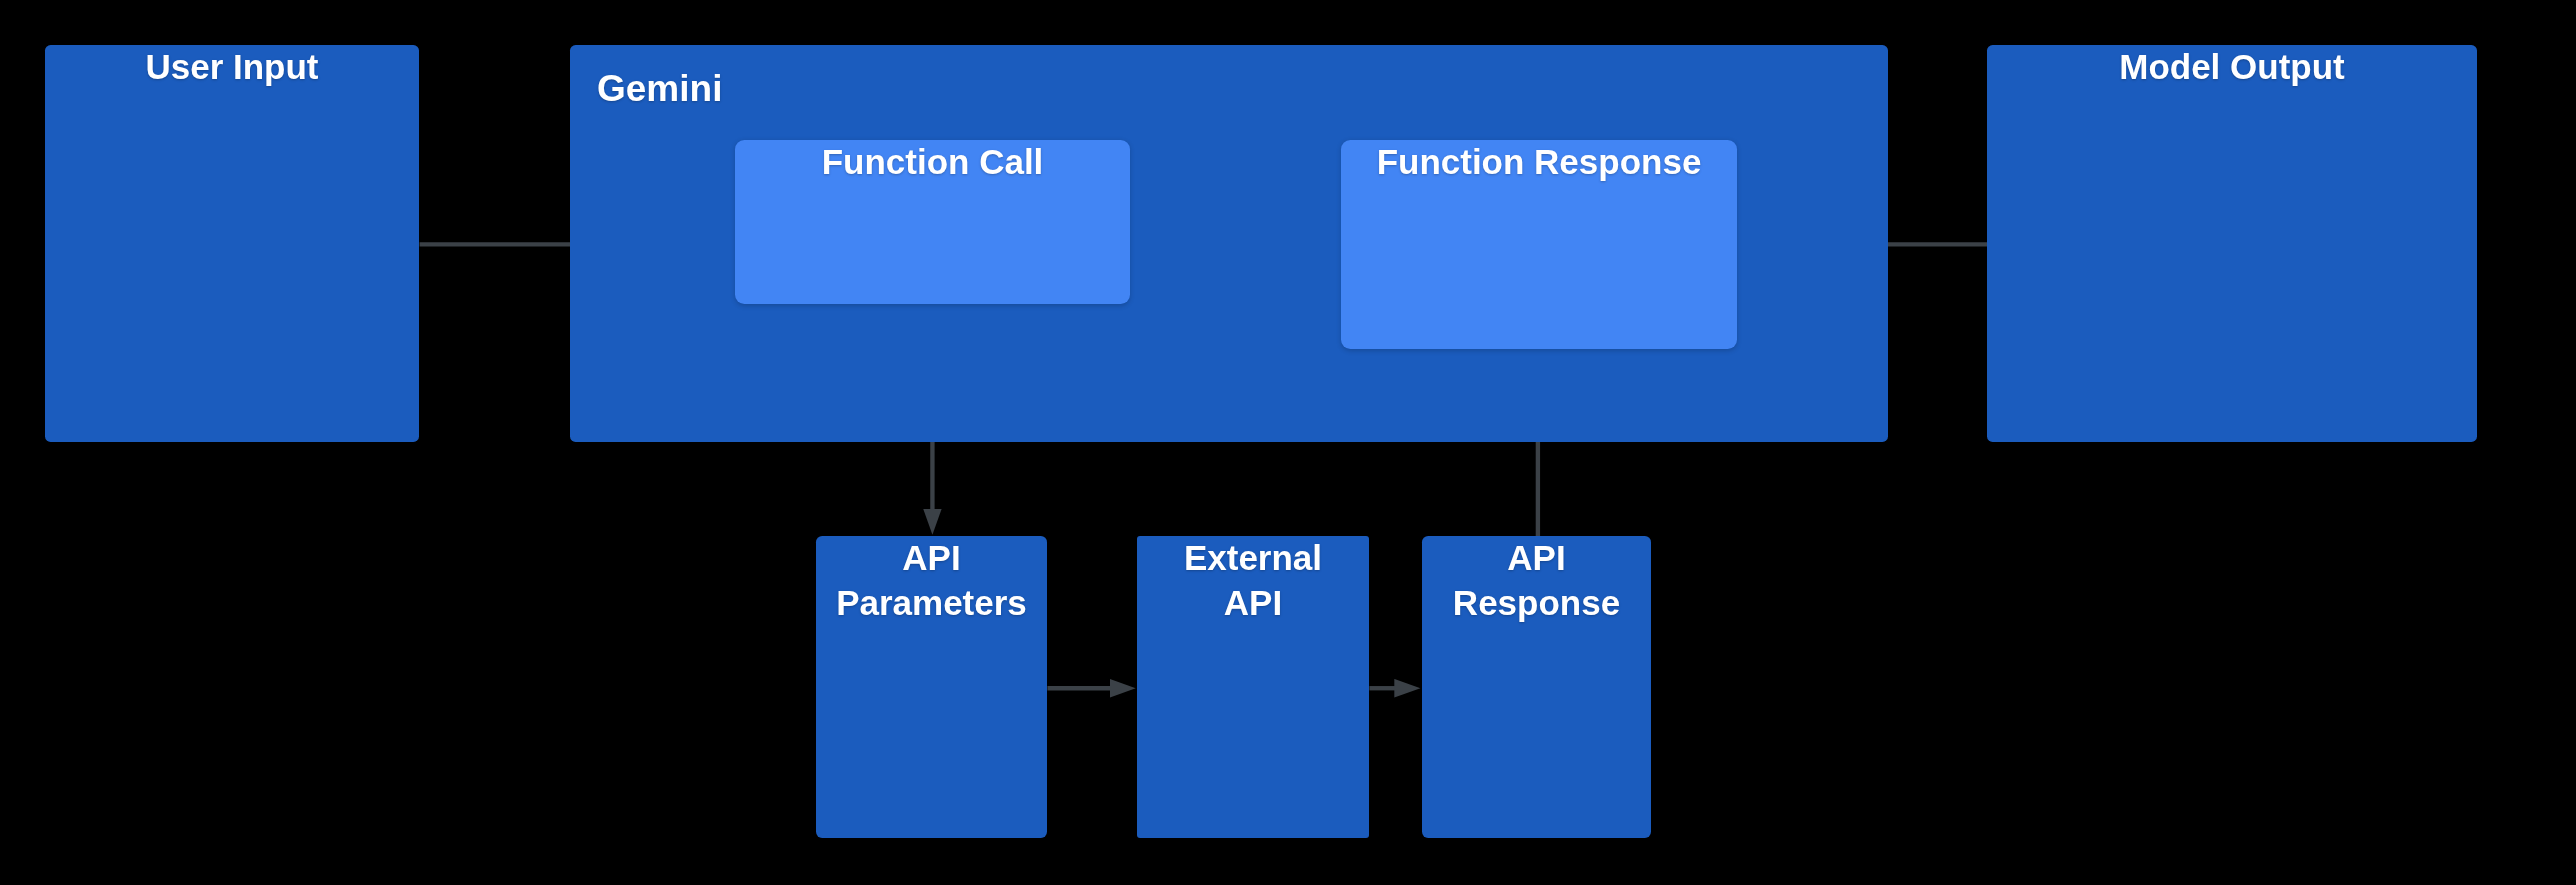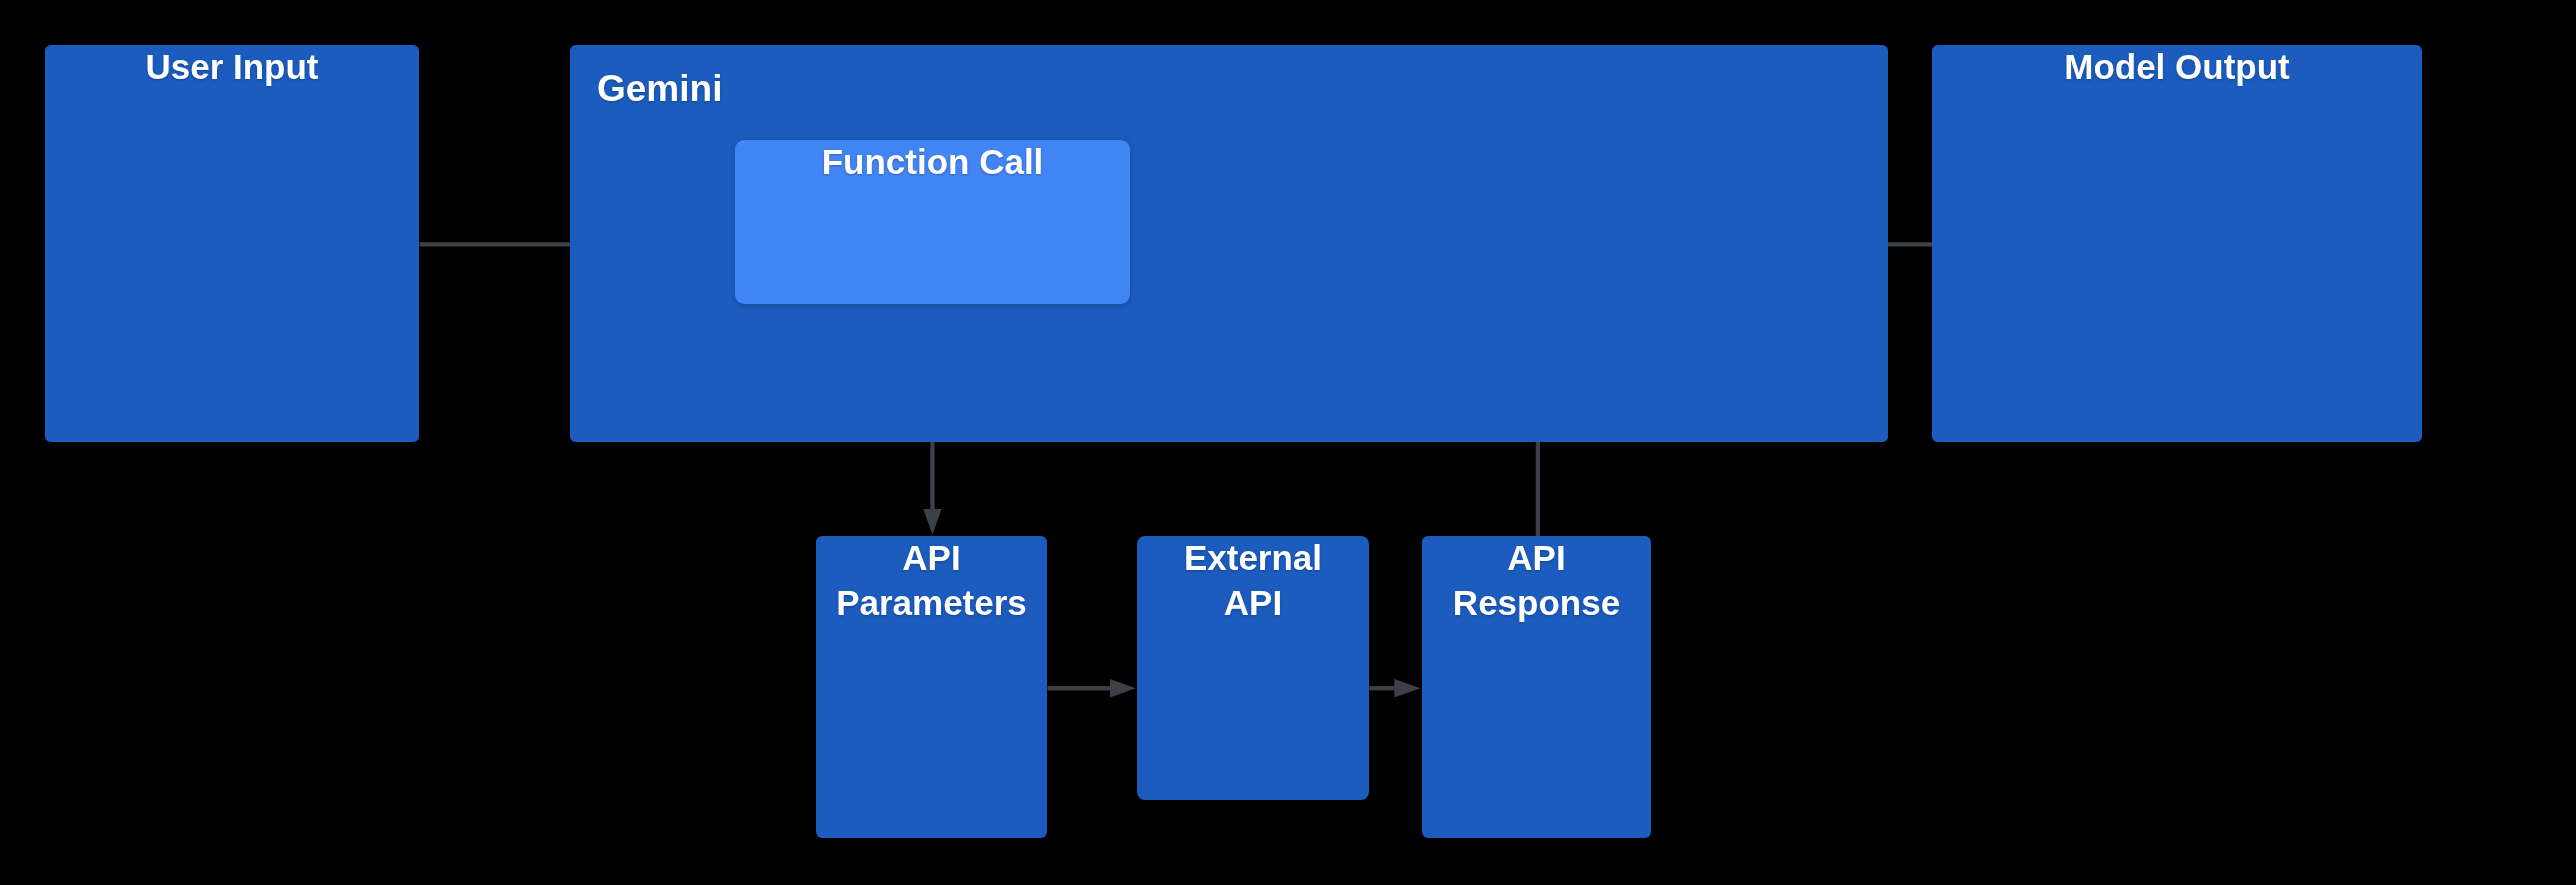--- a/index.html
+++ b/index.html
@@ -42,23 +42,23 @@
   #node-gemini            { left: 570px;  top: 45px;  width: 1318px; height: 397px;
                             align-items: flex-start; justify-content: flex-start; }
   #node-gemini .gemini-label {
     font-size: 37px;
     line-height: 1;
     padding: 25px 0 0 27px;
     text-shadow: 0 1.2px 2.5px rgba(0,0,0,0.25);
   }
   #node-function-call     { left: 735px; top: 140px; width: 395px;  height: 164px; }
   #node-function-response { left: 1341px; top: 140px; width: 396px;  height: 209px; }
-  #node-model-output      { left: 1932px; top: 45px;  width: 490px;  height: 397px; }
+  #node-model-output      { left: 1987px; top: 45px;  width: 490px;  height: 397px; }
   #node-api-parameters    { left: 816px; top: 536px; width: 231px;  height: 302px; border-radius: 6.2px; }
-  #node-external-api      { left: 1137px; top: 536px; width: 232px;  height: 264px; border-radius: 8px; }
+  #node-external-api      { left: 1137px; top: 536px; width: 232px;  height: 302px; border-radius: 3px; }
   #node-api-response      { left: 1422px; top: 536px; width: 229px;  height: 302px; border-radius: 6.2px; }
 
   .edges-layer {
     position: absolute;
     left: 0; top: 0;
     width: 2576px;
     height: 886px;
     pointer-events: none;
   }
   .edge {
@@ -92,20 +92,23 @@
   </div>
 
   <div id="node-gemini" class="node node-primary">
     <span class="gemini-label">Gemini</span>
   </div>
 
   <div id="node-function-call" class="node node-light">
     <span class="label">Function Call</span>
   </div>
 
+  <div id="node-function-response" class="node node-light">
+    <span class="label">Function Response</span>
+  </div>
 
   <div id="node-model-output" class="node node-primary">
     <span class="label">Model Output</span>
   </div>
 
   <div id="node-api-parameters" class="node node-primary">
     <span class="label">API
 Parameters</span>
   </div>
 

